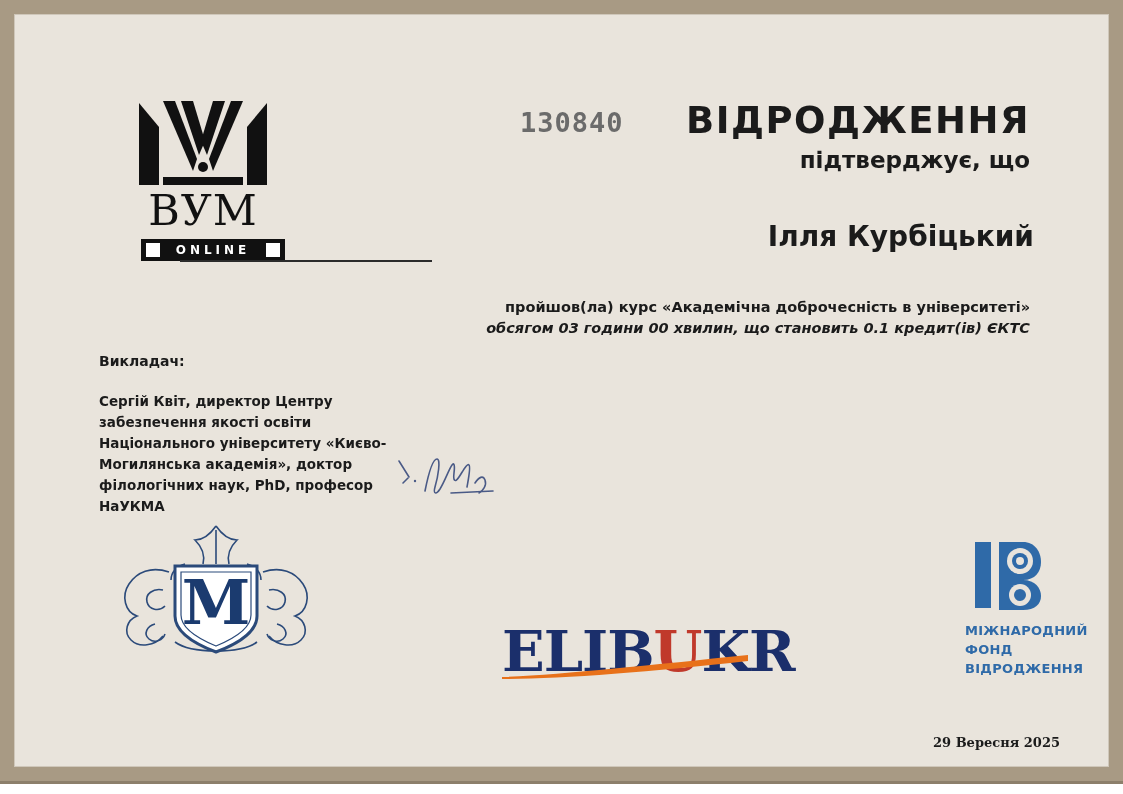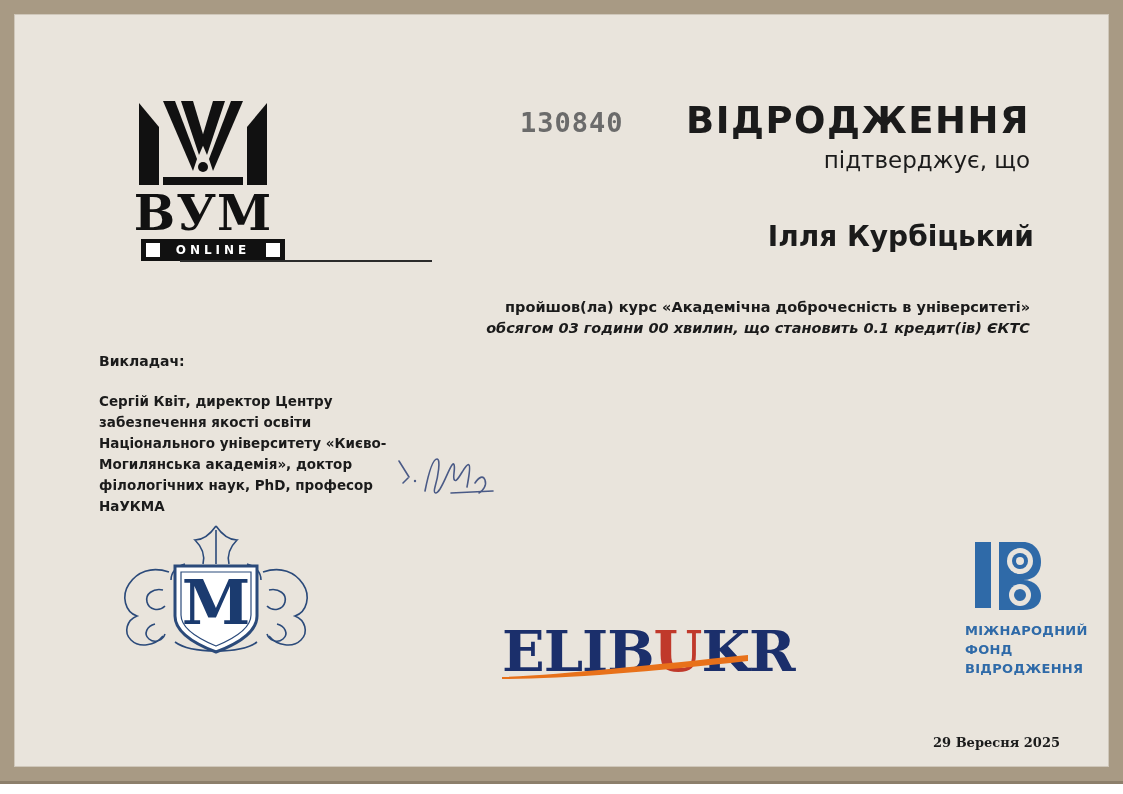--- a/index.html
+++ b/index.html
@@ -77,21 +77,21 @@
     letter-spacing: 1.5px;
     color: #1b1b1b;
     text-align: right;
   }
 
   .cert-subtitle {
     position: absolute;
     right: 78px;
     top: 132px;
     font-size: 23px;
-    font-weight: 400;
+    font-weight: 700;
     color: #1b1b1b;
     text-align: center;
   }
 
   .recipient-wrap {
     position: absolute;
     left: 560px;
     top: 205px;
     width: 463px;
     text-align: right;
@@ -147,22 +147,22 @@
     width: 136px;
     height: 92px;
   }
   .vum-word {
     position: absolute;
     left: 0;
     top: 92px;
     width: 152px;
     text-align: center;
     font-family: "DejaVu Serif", serif;
-    font-size: 49px;
-    font-weight: 700;
+    font-size: 43px;
+    font-weight: 400;
     letter-spacing: 1px;
     color: #111111;
     line-height: 1;
   }
   .vum-online {
     position: absolute;
     left: 14px;
     top: 142px;
     width: 144px;
     height: 22px;

